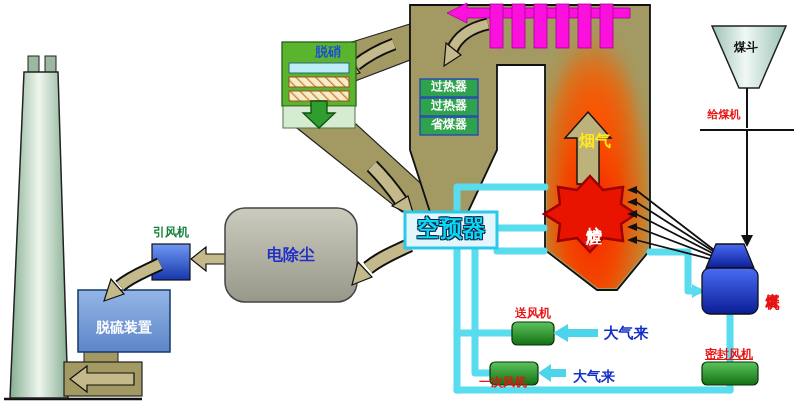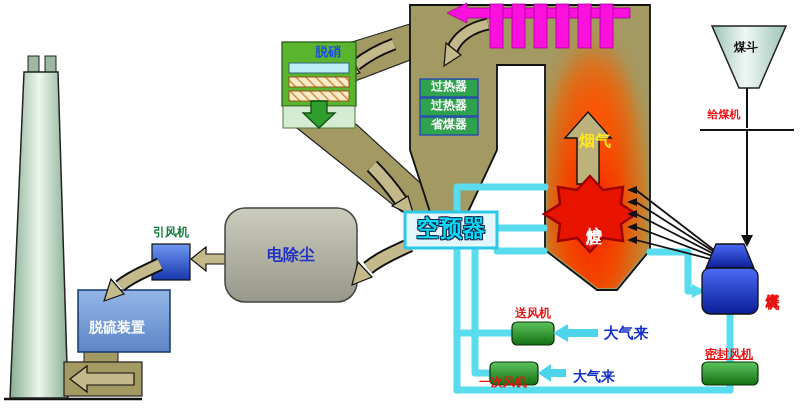--- a/index.html
+++ b/index.html
@@ -193,21 +193,21 @@
 
 <div class="lbl" style="left:282px;top:45px;width:92px;font-size:13px;color:#1d4ed8;">脱硝</div>
 <div class="lbl" style="left:420px;top:80px;width:58px;font-size:12px;color:#fff;">过热器</div>
 <div class="lbl" style="left:420px;top:99px;width:58px;font-size:12px;color:#fff;">过热器</div>
 <div class="lbl" style="left:420px;top:118px;width:58px;font-size:12px;color:#fff;">省煤器</div>
 <div class="lbl" style="left:568px;top:92px;width:54px;font-size:16px;color:#ffe81e;margin-top:40px;">烟气</div>
 <div class="lbl vert" style="left:579px;top:189px;width:24px;height:54px;font-size:16px;color:#fff;">炉膛</div>
 <div class="lbl center-box" style="left:225px;top:208px;width:132px;height:94px;font-size:16px;color:#1f2fc8;">电除尘</div>
 <div class="lbl outline-cyan" style="left:405px;top:216px;width:92px;font-size:23px;">空预器</div>
 <div class="lbl" style="left:143px;top:227px;width:56px;font-size:12px;color:#15803d;font-family:Liberation Mono, monospace;">引风机</div>
-<div class="lbl center-box" style="left:71px;top:290px;width:92px;height:76px;font-size:14px;color:#fff;">脱硫装置</div>
+<div class="lbl center-box" style="left:78px;top:290px;width:92px;height:76px;font-size:14px;color:#fff;">脱硫装置</div>
 <div class="lbl" style="left:714px;top:41px;width:64px;font-size:12px;color:#101010;">煤斗</div>
 <div class="lbl" style="left:693px;top:108px;width:62px;font-size:11px;color:#e81212;">给煤机</div>
 <div class="lbl vert" style="left:758px;top:248px;width:22px;height:72px;font-size:14px;color:#e81212;">磨煤机</div>
 <div class="lbl" style="left:507px;top:307px;width:52px;font-size:12px;color:#e81212;">送风机</div>
 <div class="lbl" style="left:600px;top:325px;width:52px;font-size:15px;color:#1430c8;">大气来</div>
 <div class="lbl" style="left:470px;top:348px;width:66px;font-size:12px;color:#e81212;margin-top:28px;">一次风机</div>
 <div class="lbl" style="left:570px;top:369px;width:48px;font-size:14px;color:#1430c8;">大气来</div>
 <div class="lbl" style="left:697px;top:348px;width:64px;font-size:12px;color:#e81212;text-decoration:underline;">密封风机</div>
 
 </div>

